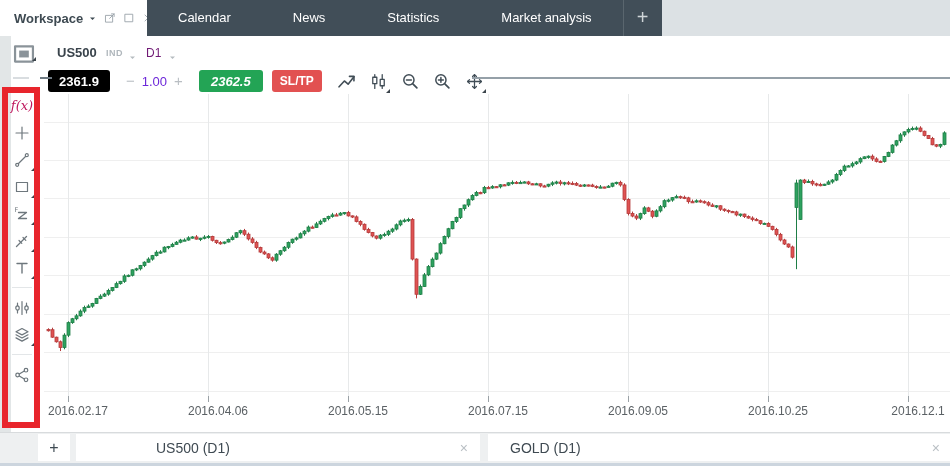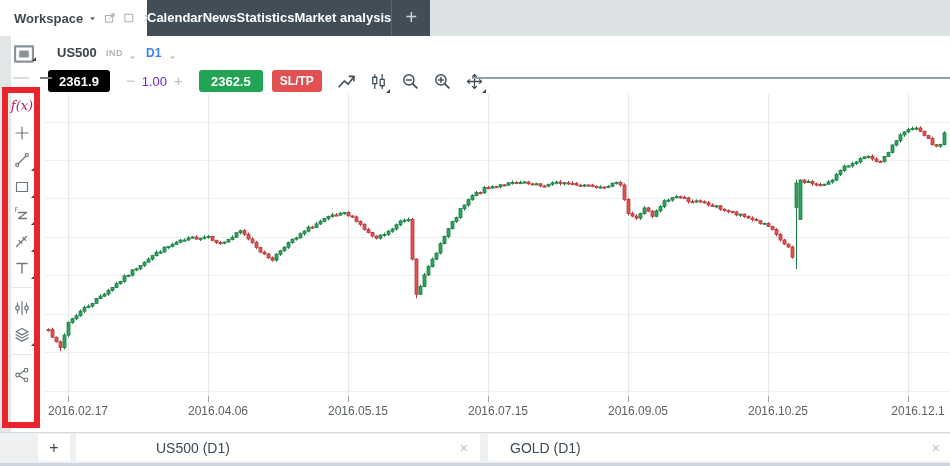--- a/index.html
+++ b/index.html
@@ -7,39 +7,39 @@
        font-family:"Liberation Sans",sans-serif;-webkit-font-smoothing:antialiased;}
 
   
   .topbar{position:absolute;left:0;top:0;width:950px;height:36px;background:#dce1e4;}
   .ws-tab{position:absolute;left:0;top:0;height:36px;width:147px;background:#fff;
           display:flex;align-items:center;padding-left:14px;box-sizing:border-box;}
   .ws-label{font-size:13px;font-weight:bold;color:#3e4a52;}
   .ws-caret{color:#3e4a52;margin-left:5px;display:flex;}
   .ws-ic{color:#9aa3a9;margin-left:7px;display:flex;cursor:pointer;}
   .dark-tabs{position:absolute;left:147px;top:0;height:36px;display:flex;background:#414e58;}
-  .top-tab{line-height:36px;padding:0 0;color:#fff;font-size:13px;font-weight:bold;cursor:pointer;white-space:nowrap;}
+  .top-tab{line-height:36px;padding:0 31px;color:#fff;font-size:13px;font-weight:normal;cursor:pointer;white-space:nowrap;}
   .top-tab-divider{width:1px;background:#5a666e;margin:0;}
   .top-tab-add{width:38px;text-align:center;line-height:34px;color:#cfd5d8;font-size:20px;font-weight:normal;cursor:pointer;}
 
   
   .widget-head{position:absolute;left:11px;top:36px;width:939px;height:30px;background:#fff;}
   .layout-btn{position:absolute;left:13px;top:43px;width:24px;height:20px;color:#8a9399;cursor:pointer;}
   .symbol{position:absolute;left:57px;top:45px;font-size:13px;font-weight:bold;color:#39434b;}
   .ind{position:absolute;left:106px;top:48px;font-size:9px;font-weight:bold;letter-spacing:.5px;color:#b0b7bc;}
   .ind-caret{position:absolute;left:128px;top:48px;color:#b6bcc0;}
-  .tf{position:absolute;left:146px;top:46px;font-size:12px;color:#3b82f6;cursor:pointer;font-weight:bold;}
+  .tf{position:absolute;left:146px;top:46px;font-size:12px;color:#701a75;cursor:pointer;}
   .tf-caret{position:absolute;left:168px;top:48px;color:#b6bcc0;}
 
   
   .trade-row{position:absolute;left:48px;top:69px;height:24px;display:flex;align-items:center;}
   .pbtn{height:22px;border-radius:3px;color:#fff;font-size:13px;font-weight:bold;
         display:flex;align-items:center;justify-content:center;cursor:pointer;box-sizing:border-box;}
   .sell{background:#000000;width:62px;}
-  .buy{background:#23a455;width:64px;}
+  .buy{background:#23a455;width:64px;font-style:italic;}
   .sltp{background:#e25151;width:50px;font-size:12px;margin-left:9px;}
   .stepper{display:flex;align-items:center;margin:0 9px;}
   .step-btn{color:#b9bec3;font-size:15px;padding:0 7px;cursor:pointer;line-height:22px;}
   .vol{color:#6d28d9;font-size:13px;}
   .ticon{position:relative;margin-left:15px;color:#414d56;display:flex;cursor:pointer;}
   .ticon:first-of-type{margin-left:16px;}
   .hline{position:absolute;left:472px;top:77px;width:478px;height:2px;background:#95a0a8;}
   .dash-light{position:absolute;left:13px;top:77px;width:16px;height:2px;background:#d9dde0;}
   .dash-dark{position:absolute;left:40px;top:77px;width:12px;height:2px;background:#6e7a83;}
 

